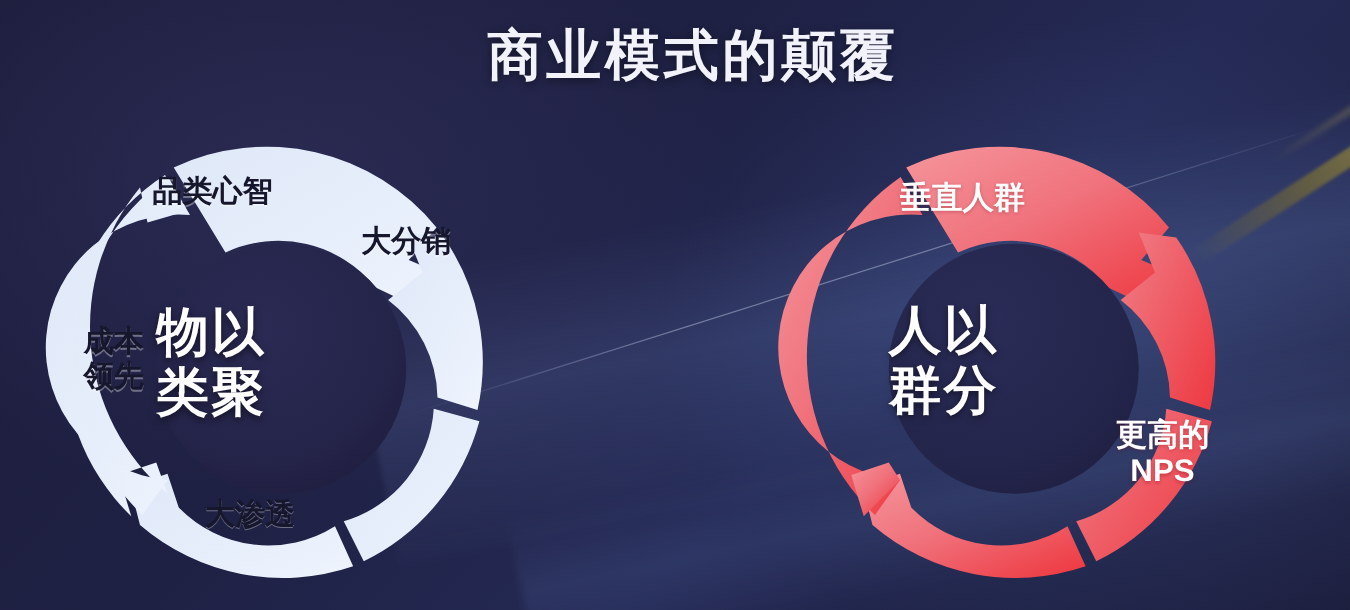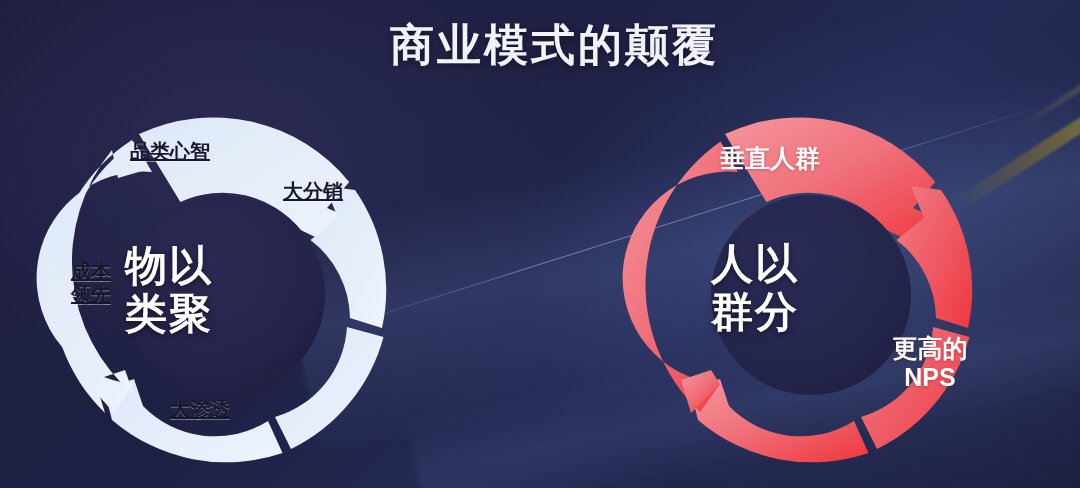--- a/index.html
+++ b/index.html
@@ -68,21 +68,21 @@
   .diagram svg{display:block;width:100%;height:100%;overflow:visible;}
 
   .seg-label{
     position:absolute;
     text-align:center;
     font-weight:700;
     line-height:1.16;
     pointer-events:none;
     white-space:pre-line;
   }
-  .left-lbl{color:#16162c;font-size:20px;text-shadow:0 1px 0 rgba(255,255,255,0.35);text-decoration:underline;}
+  .left-lbl{color:#16162c;font-size:24px;text-shadow:0 1px 0 rgba(255,255,255,0.35);}
   .right-lbl{color:#ffffff;font-size:25px;text-shadow:0 1px 3px rgba(120,10,25,0.35);}
 
   .center-label{
     position:absolute;
     color:#ffffff;
     font-weight:700;
     font-size:42px;line-height:1.14;
     letter-spacing:2px;
     white-space:pre-line;
     text-shadow:0 2px 6px rgba(0,0,0,0.5);
@@ -164,21 +164,21 @@
              L 110.0 60.0
              A 100 100 0 0 0 92.0 272.0
              L 72.0 300.0
              A 175 175 0 0 1 92.5 29.5 Z"></path>
       </g>
 
       <circle cx="183" cy="183" r="100" fill="url(#ctrLeft)"></circle>
     </svg>
 
     <div class="seg-label left-lbl" style="left:48px;top:28px;width:160px;">品类心智</div>
-    <div class="seg-label left-lbl" style="left:206px;top:68px;width:130px;text-align:center;">大分销</div>
+    <div class="seg-label left-lbl" style="left:218px;top:68px;width:130px;text-align:center;">大分销</div>
     <div class="seg-label left-lbl" style="left:88px;top:286px;width:140px;">大渗透</div>
     <div class="seg-label left-lbl" style="left:6px;top:148px;width:86px;">成本
 领先</div>
 
     <div class="center-label" style="left:83px;top:130px;width:200px;">物以
 类聚</div>
   </div>
 
   <div class="diagram" id="diagram-right">
     <svg viewBox="0 0 366 366">

